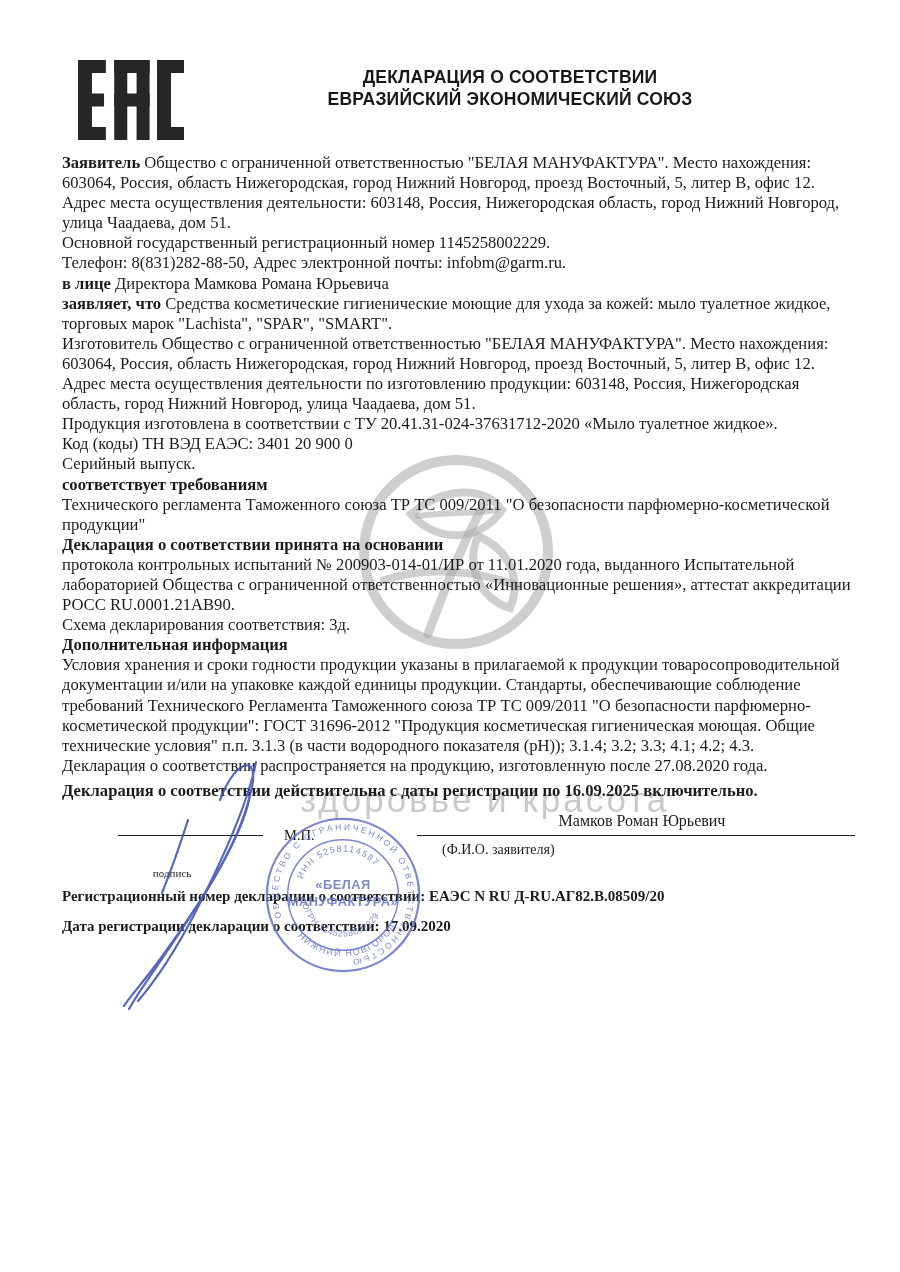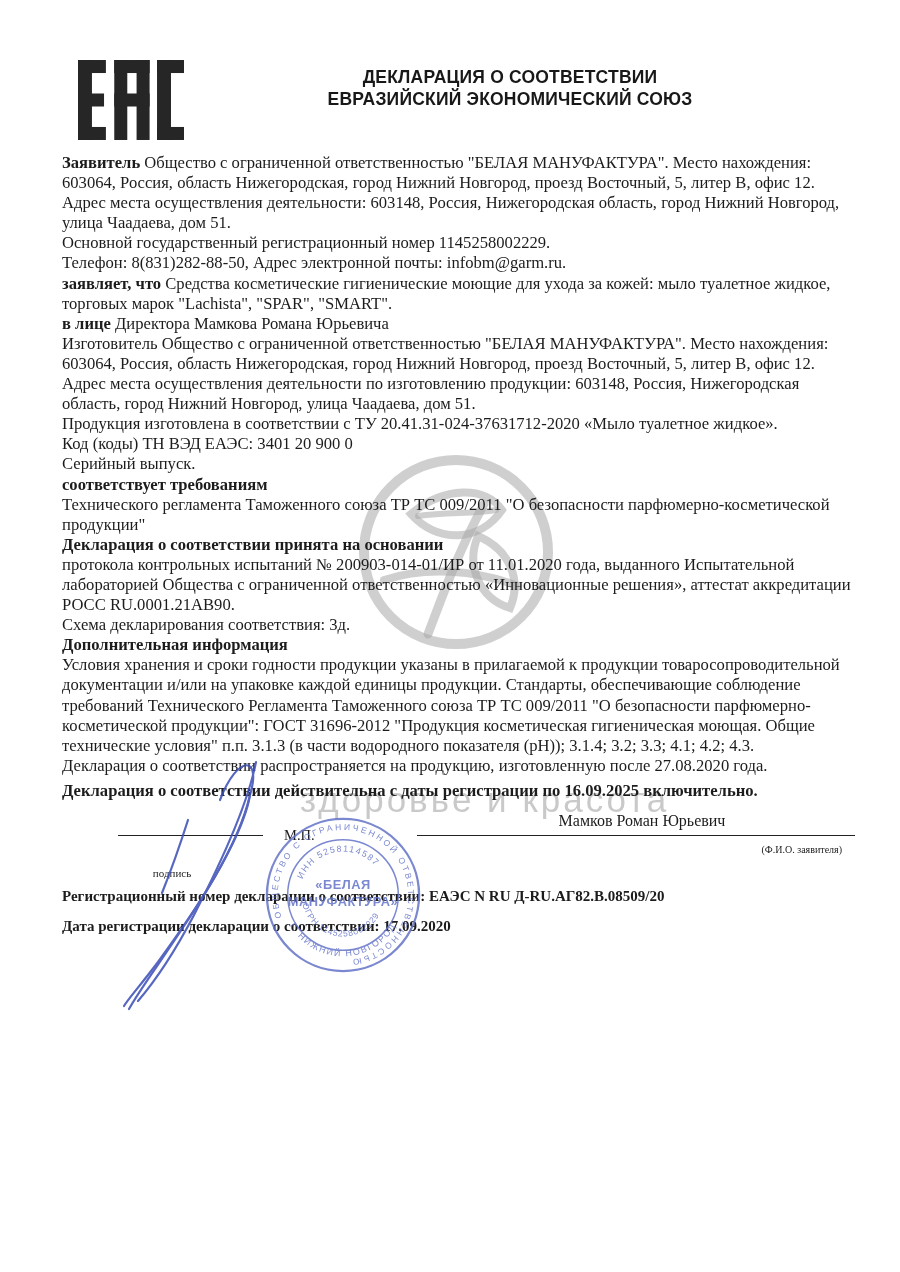--- a/index.html
+++ b/index.html
@@ -22,21 +22,21 @@
         font-size:16.6px;line-height:20.1px;}
   .doc-body p{margin:0;}
   .doc-body p.standout{margin-top:5px;}
   .sig-block{position:relative;height:74px;}
   .sig-line{position:absolute;border-bottom:1.6px solid #222;height:0;}
   .sig-line-left{left:56px;top:34px;width:145px;}
   .sig-line-right{left:355px;top:34px;width:438px;}
   .sig-caption{position:absolute;left:60px;top:38px;width:100px;text-align:center;font-size:11px;margin-top:24px;}
   .mp-label{position:absolute;left:222px;top:24px;font-size:14.5px;}
   .declarant-name{position:absolute;left:380px;top:10px;width:400px;text-align:center;font-size:16px;}
-  .declarant-caption{position:absolute;left:380px;top:39px;width:400px;text-align:right;font-size:10px;}
+  .declarant-caption{position:absolute;left:380px;top:39px;width:400px;text-align:left;font-size:14px;}
   .reg-line{font-weight:bold;font-size:15px;line-height:20px;}
   .reg-line.first{margin-top:11px;}
   .reg-line.second{margin-top:10px;}
   
   .stamp{position:absolute;left:262px;top:814px;z-index:3;opacity:0.85;pointer-events:none;}
   .signature-svg{position:absolute;left:98px;top:735px;z-index:3;pointer-events:none;}
 </style>
 </head>
 <body>
 
@@ -73,22 +73,22 @@
   <div class="header-title">
     <div>ДЕКЛАРАЦИЯ О СООТВЕТСТВИИ</div>
     <div>ЕВРАЗИЙСКИЙ ЭКОНОМИЧЕСКИЙ СОЮЗ</div>
   </div>
 
   <div class="doc-body" id="doc-body">
 
     <p><b>Заявитель</b><span> Общество с ограниченной ответственностью "БЕЛАЯ МАНУФАКТУРА". Место нахождения: 603064, Россия, область Нижегородская, город Нижний Новгород, проезд Восточный, 5, литер В, офис 12. Адрес места осуществления деятельности: 603148, Россия, Нижегородская область, город Нижний Новгород, улица Чаадаева, дом 51.</span></p>
       <p><span>Основной государственный регистрационный номер 1145258002229.</span></p>
       <p><span>Телефон: 8(831)282-88-50, Адрес электронной почты: infobm@garm.ru.</span></p>
+      <p><b>в лице</b><span> Директора Мамкова Романа Юрьевича</span></p>
       <p><b>заявляет, что</b><span> Средства косметические гигиенические моющие для ухода за кожей: мыло туалетное жидкое, торговых марок "Lachista", "SPAR", "SMART".</span></p>
-      <p><b>в лице</b><span> Директора Мамкова Романа Юрьевича</span></p>
       <p><span>Изготовитель Общество с ограниченной ответственностью "БЕЛАЯ МАНУФАКТУРА". Место нахождения: 603064, Россия, область Нижегородская, город Нижний Новгород, проезд Восточный, 5, литер В, офис 12. Адрес места осуществления деятельности по изготовлению продукции: 603148, Россия, Нижегородская область, город Нижний Новгород, улица Чаадаева, дом 51.</span></p>
       <p><span>Продукция изготовлена в соответствии с ТУ 20.41.31-024-37631712-2020 «Мыло туалетное жидкое».</span></p>
       <p><span>Код (коды) ТН ВЭД ЕАЭС: 3401 20 900 0</span></p>
       <p><span>Серийный выпуск.</span></p>
       <p><b>соответствует требованиям</b></p>
       <p><span>Технического регламента Таможенного союза ТР ТС 009/2011 "О безопасности парфюмерно-косметической продукции"</span></p>
       <p><b>Декларация о соответствии принята на основании</b></p>
       <p><span>протокола контрольных испытаний № 200903-014-01/ИР от 11.01.2020 года, выданного Испытательной лабораторией Общества с ограниченной ответственностью «Инновационные решения», аттестат аккредитации РОСС RU.0001.21АВ90.</span></p>
       <p><span>Схема декларирования соответствия: 3д.</span></p>
       <p><b>Дополнительная информация</b></p>

